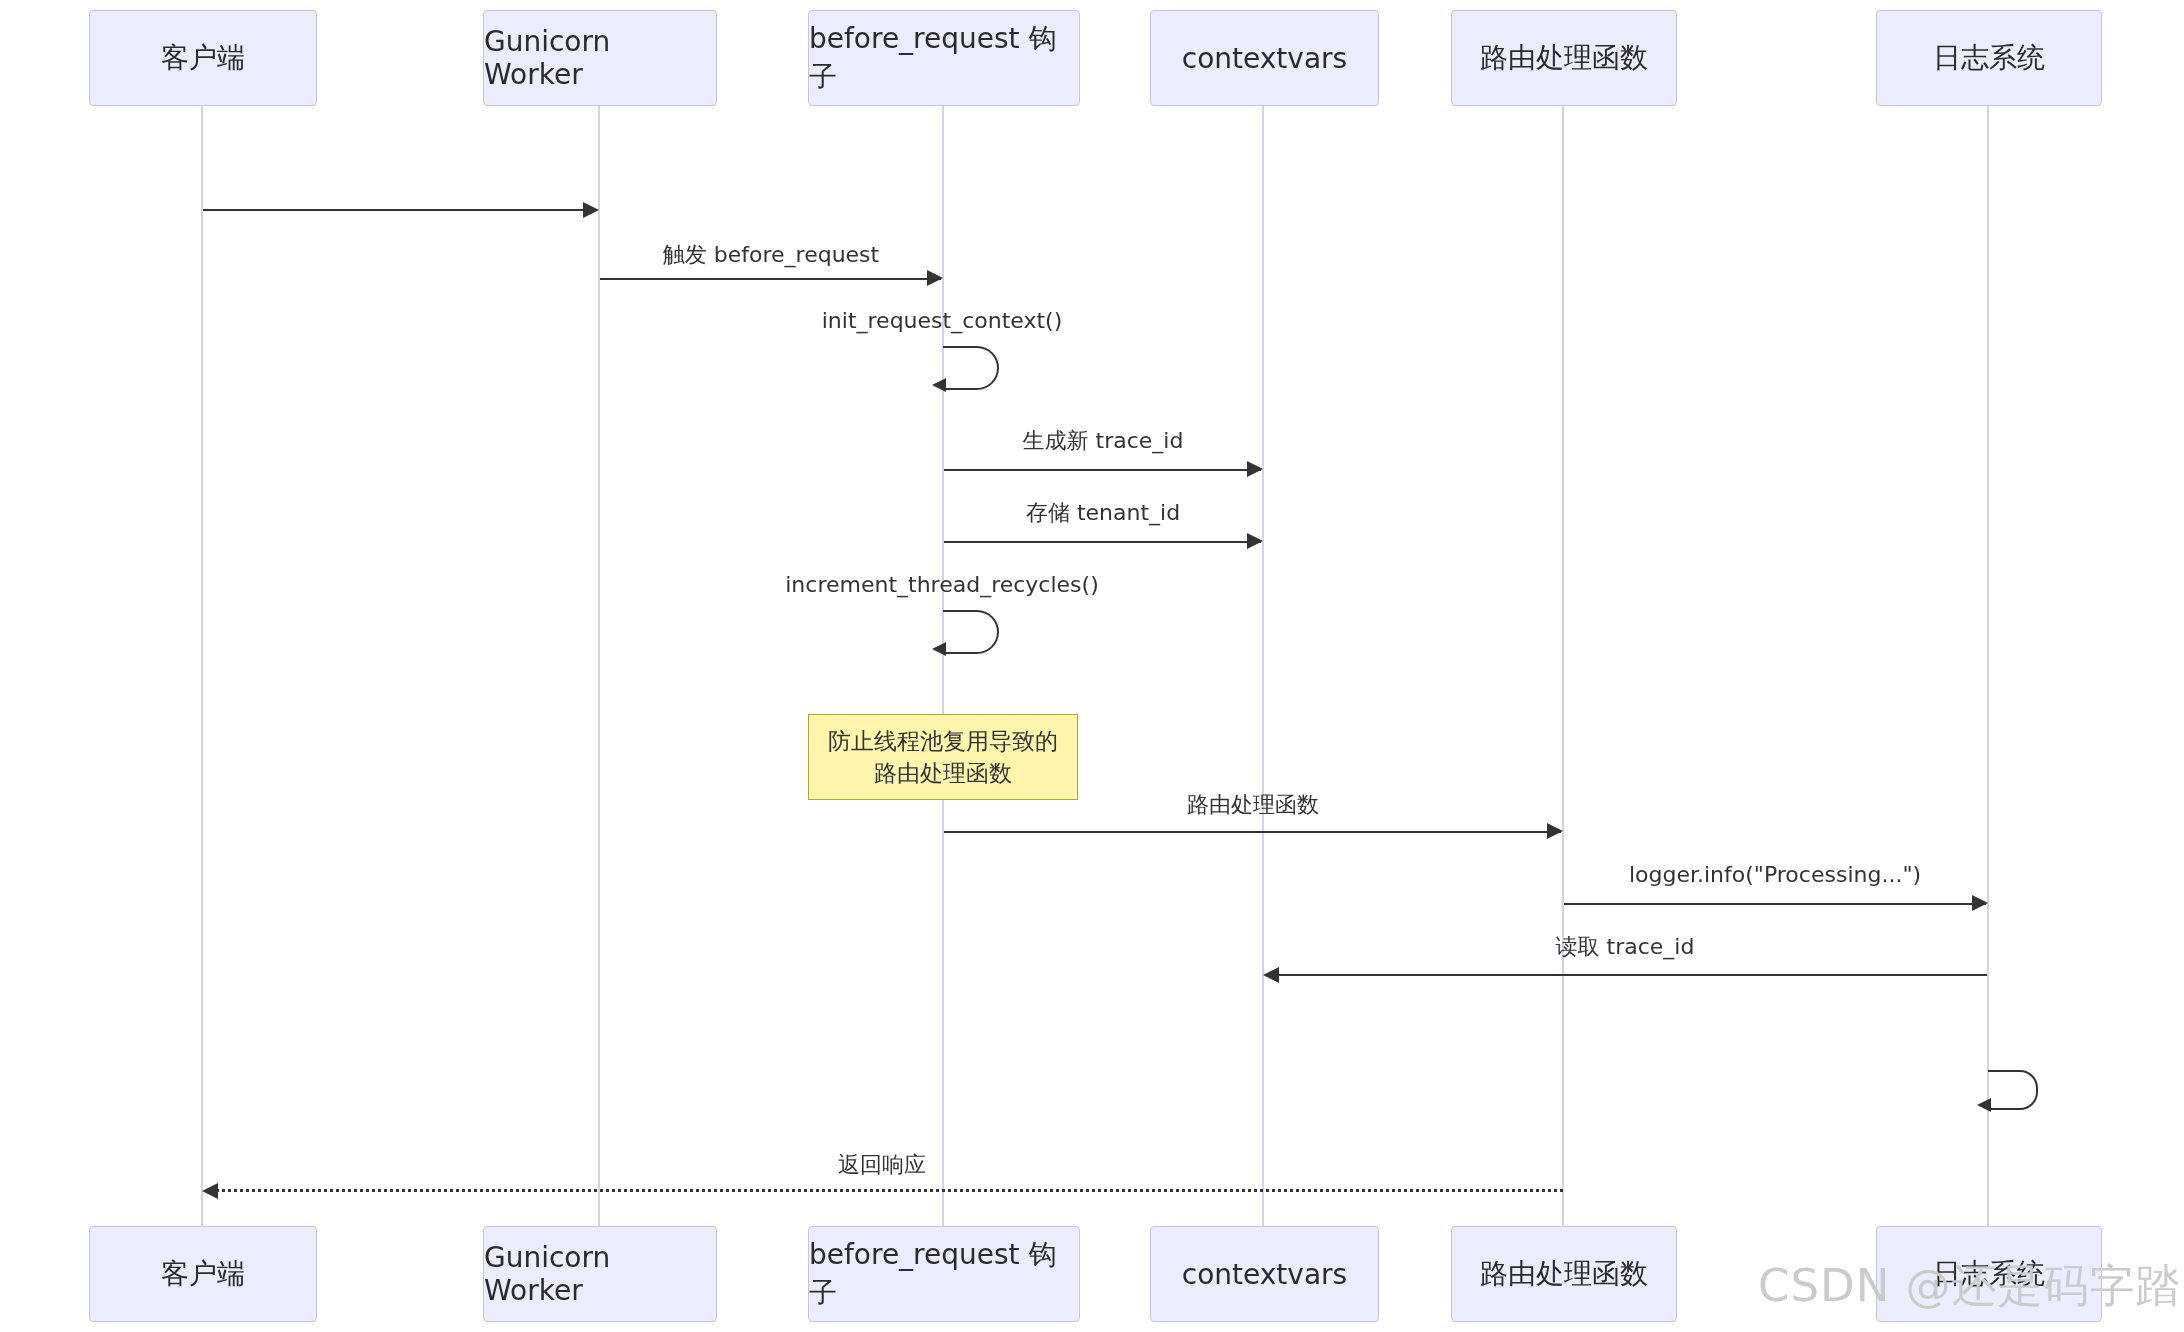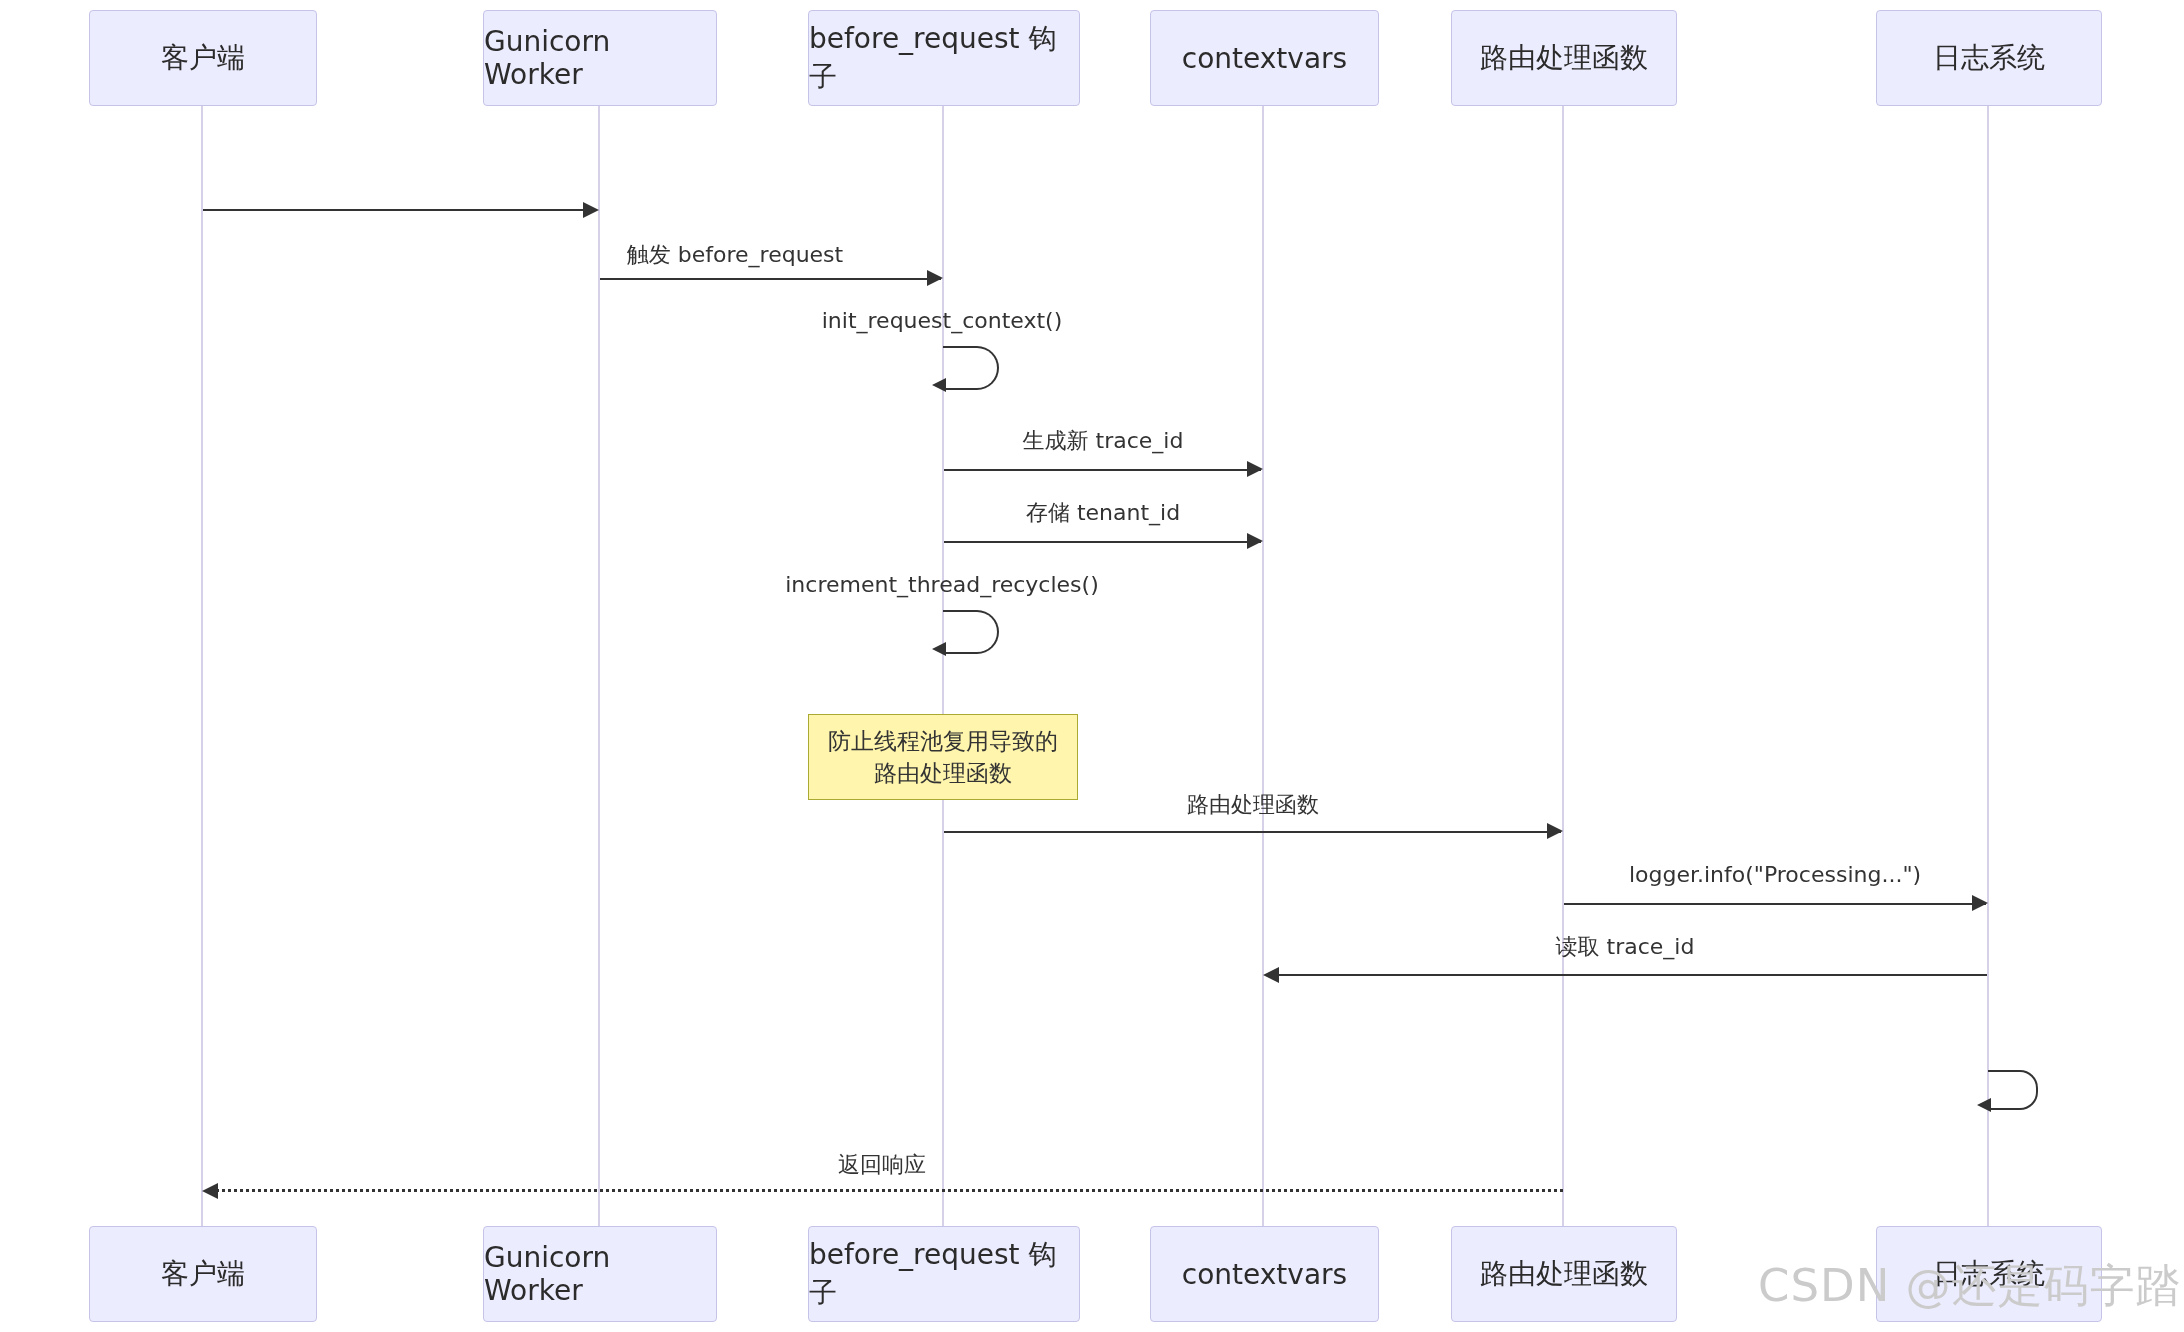--- a/index.html
+++ b/index.html
@@ -51,21 +51,21 @@
   <div class="actor" style="left:1451px;top:10px;width:224px">
       <span>路由处理函数</span>
     </div>
   <div class="actor" style="left:1876px;top:10px;width:224px">
       <span>日志系统</span>
     </div>
 
   <div class="msg-line" style="left:203px;top:209px;width:394px"></div>
   <div class="ah-r" style="left:583px;top:202px"></div>
 
-  <div class="msg-label" style="left:735px;top:240px">触发 before_request</div>
+  <div class="msg-label" style="left:771px;top:240px">触发 before_request</div>
   <div class="msg-line" style="left:600px;top:278px;width:341px"></div>
   <div class="ah-r" style="left:927px;top:270px"></div>
 
   <div class="msg-label" style="left:942px;top:306px">init_request_context()</div>
   <div class="self-loop" style="left:943px;top:346px"></div>
   <div class="ah-l small" style="left:932px;top:378px"></div>
 
   <div class="msg-label" style="left:1103px;top:426px">生成新 trace_id</div>
   <div class="msg-line" style="left:944px;top:469px;width:317px"></div>
   <div class="ah-r" style="left:1247px;top:461px"></div>

